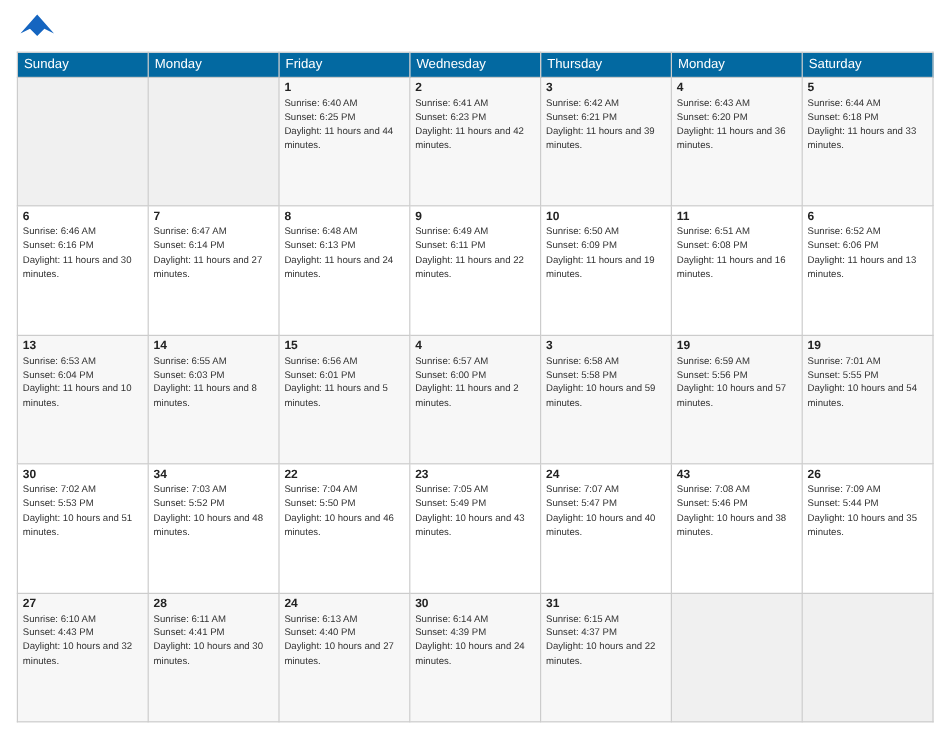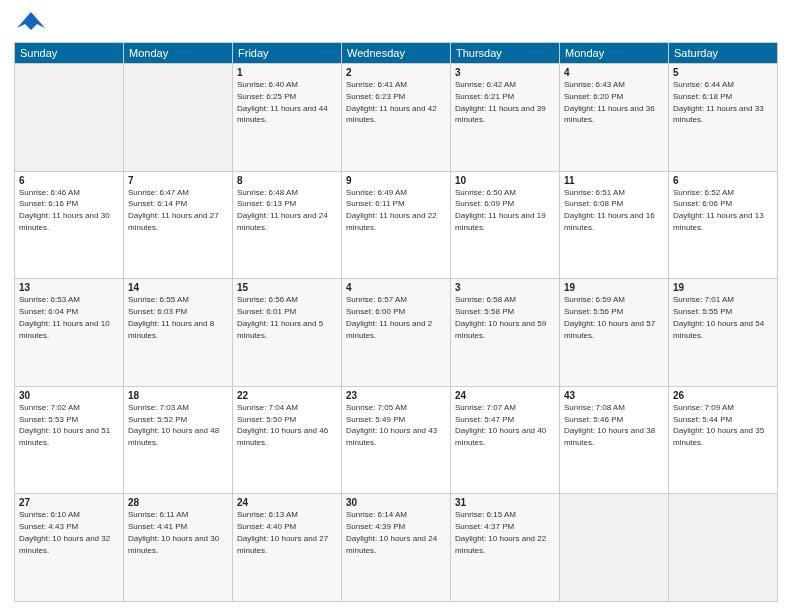--- a/index.html
+++ b/index.html
@@ -176,21 +176,21 @@
           <td><span class="day-number">3</span>
           <span class="day-info">Sunrise: 6:58 AM<br>Sunset: 5:58 PM<br>Daylight: 10 hours and 59 minutes.</span></td>
           <td><span class="day-number">19</span>
           <span class="day-info">Sunrise: 6:59 AM<br>Sunset: 5:56 PM<br>Daylight: 10 hours and 57 minutes.</span></td>
           <td><span class="day-number">19</span>
           <span class="day-info">Sunrise: 7:01 AM<br>Sunset: 5:55 PM<br>Daylight: 10 hours and 54 minutes.</span></td>
         </tr>
         <tr>
           <td><span class="day-number">30</span>
           <span class="day-info">Sunrise: 7:02 AM<br>Sunset: 5:53 PM<br>Daylight: 10 hours and 51 minutes.</span></td>
-          <td><span class="day-number">18</span>
+          <td><span class="day-number">34</span>
           <span class="day-info">Sunrise: 7:03 AM<br>Sunset: 5:52 PM<br>Daylight: 10 hours and 48 minutes.</span></td>
           <td><span class="day-number">22</span>
           <span class="day-info">Sunrise: 7:04 AM<br>Sunset: 5:50 PM<br>Daylight: 10 hours and 46 minutes.</span></td>
           <td><span class="day-number">23</span>
           <span class="day-info">Sunrise: 7:05 AM<br>Sunset: 5:49 PM<br>Daylight: 10 hours and 43 minutes.</span></td>
           <td><span class="day-number">24</span>
           <span class="day-info">Sunrise: 7:07 AM<br>Sunset: 5:47 PM<br>Daylight: 10 hours and 40 minutes.</span></td>
           <td><span class="day-number">43</span>
           <span class="day-info">Sunrise: 7:08 AM<br>Sunset: 5:46 PM<br>Daylight: 10 hours and 38 minutes.</span></td>
           <td><span class="day-number">26</span>

